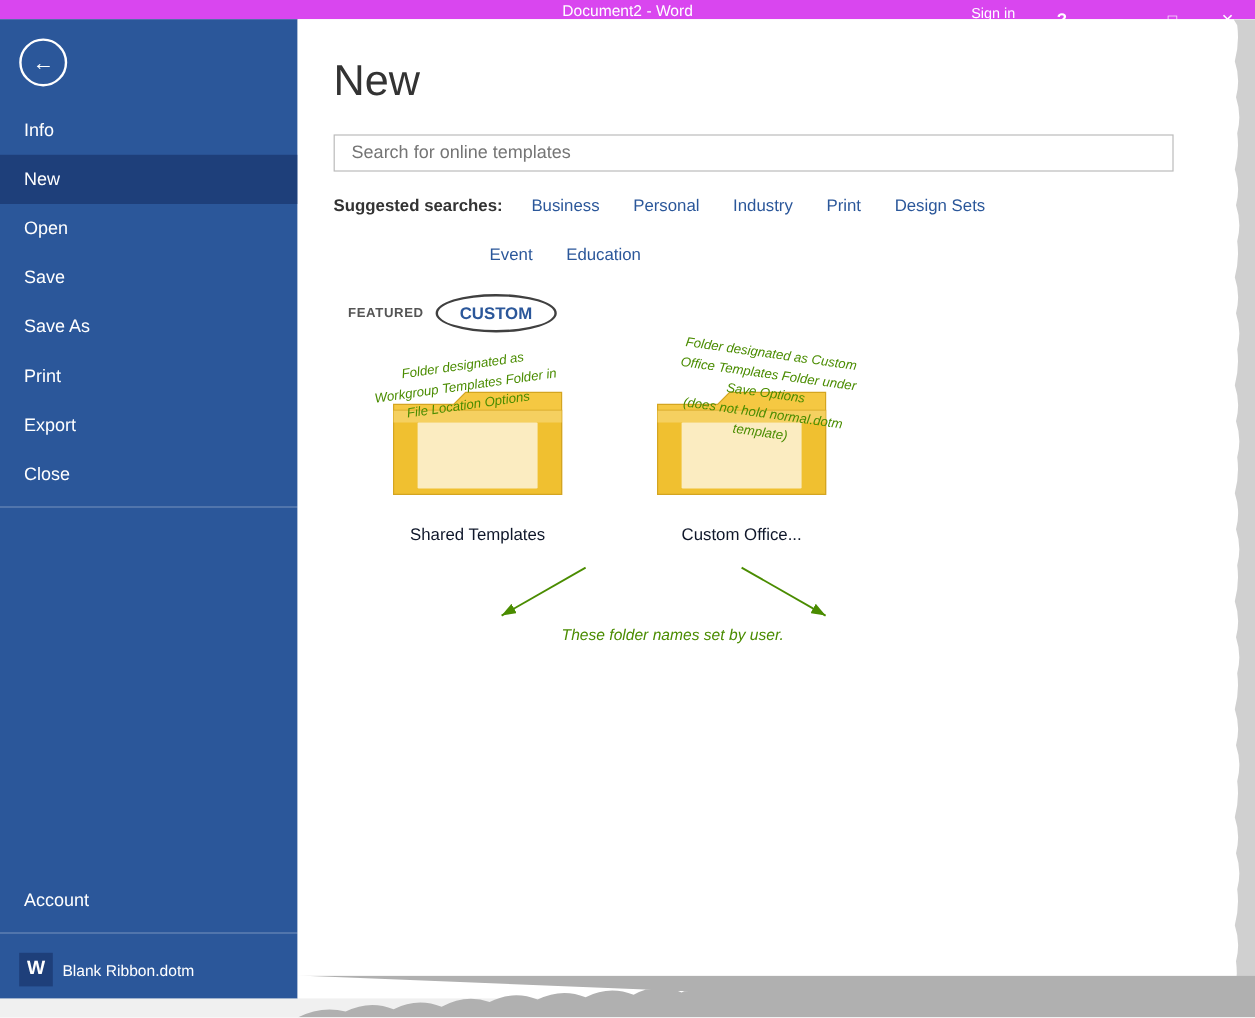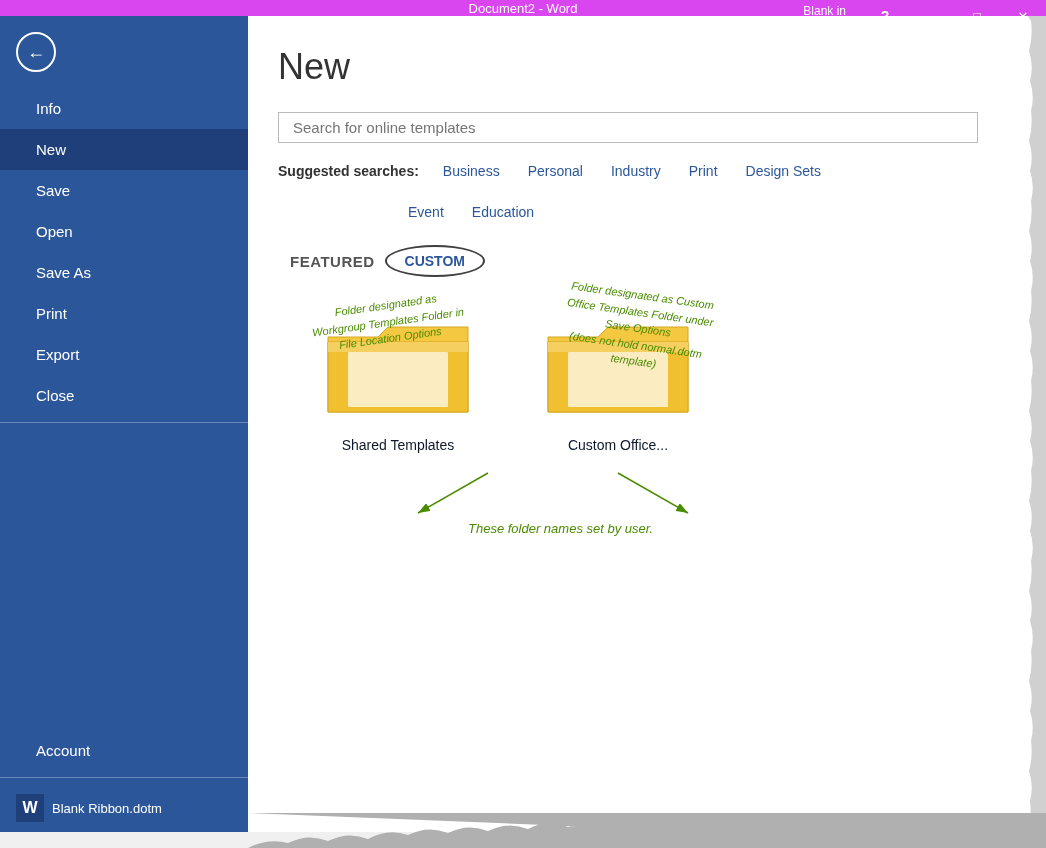--- a/index.html
+++ b/index.html
@@ -97,21 +97,21 @@
       border-radius: 50%;
       border: 2px solid white;
       display: flex;
       align-items: center;
       justify-content: center;
       color: white;
       font-size: 18px;
     }
 
     .nav-item {
-      padding: 12px 36px;
+      padding: 12px 20px;
       color: white;
       font-size: 15px;
       cursor: pointer;
       display: flex;
       align-items: center;
     }
     .nav-item.active {
       background: #1e3f7a;
     }
 
@@ -197,21 +197,21 @@
     }
 
     
     .tabs-row {
       display: flex;
       align-items: center;
       margin-bottom: 30px;
       gap: 0;
     }
     .tab-featured {
-      font-size: 15px;
+      font-size: 11px;
       font-weight: 600;
       color: #555;
       margin-right: 10px;
       letter-spacing: 0.5px;
       padding-left: 12px;
     }
     .tab-custom {
       font-size: 14px;
       font-weight: 600;
       color: #2b579a;
@@ -283,21 +283,21 @@
       text-align: center;
     }
 
   </style>
 </head>
 <body>
 
 <div class="titlebar">
   <span class="titlebar-title">Document2 - Word</span>
   <span class="help-btn">?</span>
-  <span class="sign-in">Blank in</span>
+  <span class="sign-in">Sign in</span>
   <div class="titlebar-controls">
     <div class="titlebar-btn">─</div>
     <div class="titlebar-btn">□</div>
     <div class="titlebar-btn close">✕</div>
   </div>
 </div>
 
 <div class="app-container">
 
   <div class="sidebar">
@@ -307,24 +307,24 @@
       </div>
     </div>
 
     <div class="nav-item">
       <span>Info</span>
     </div>
     <div class="nav-item active">
       <span>New</span>
     </div>
     <div class="nav-item">
+      <span>Open</span>
+    </div>
+    <div class="nav-item">
       <span>Save</span>
-    </div>
-    <div class="nav-item">
-      <span>Open</span>
     </div>
     <div class="nav-item">
       <span>Save As</span>
     </div>
     <div class="nav-item">
       <span>Print</span>
     </div>
     <div class="nav-item">
       <span>Export</span>
     </div>

